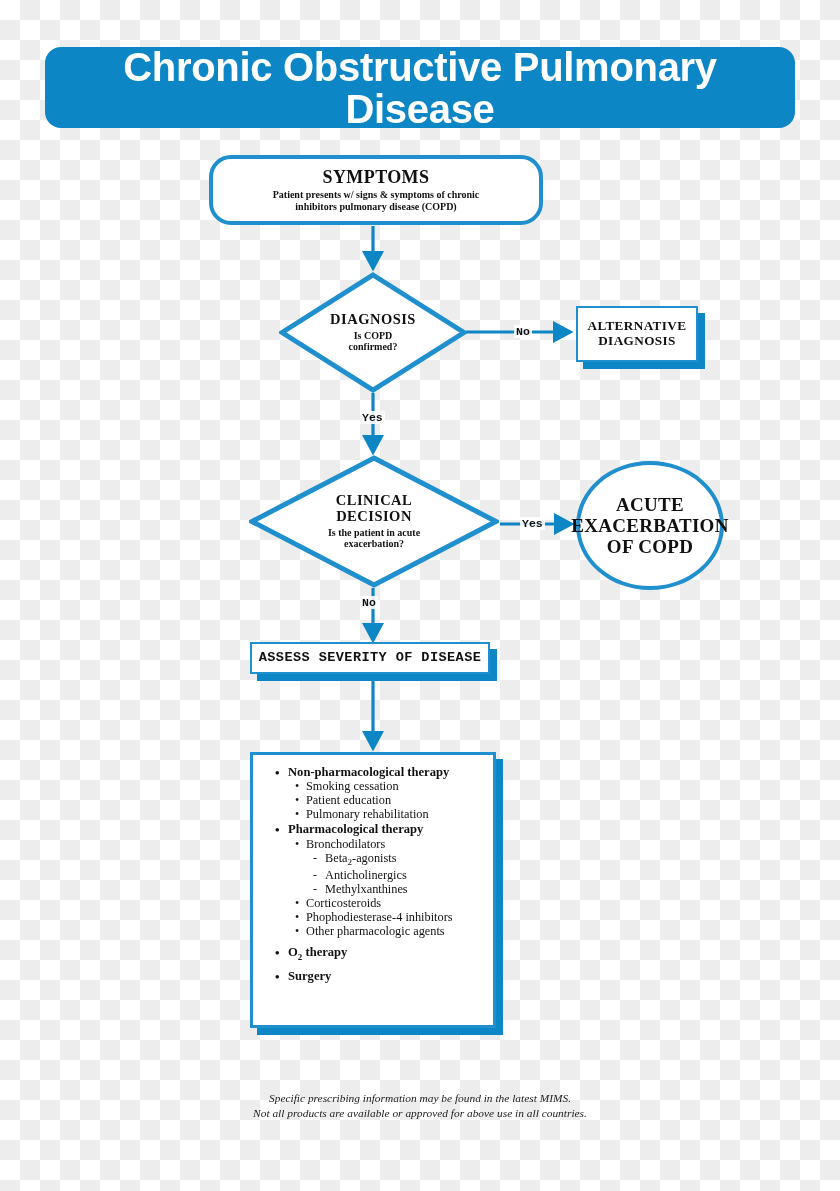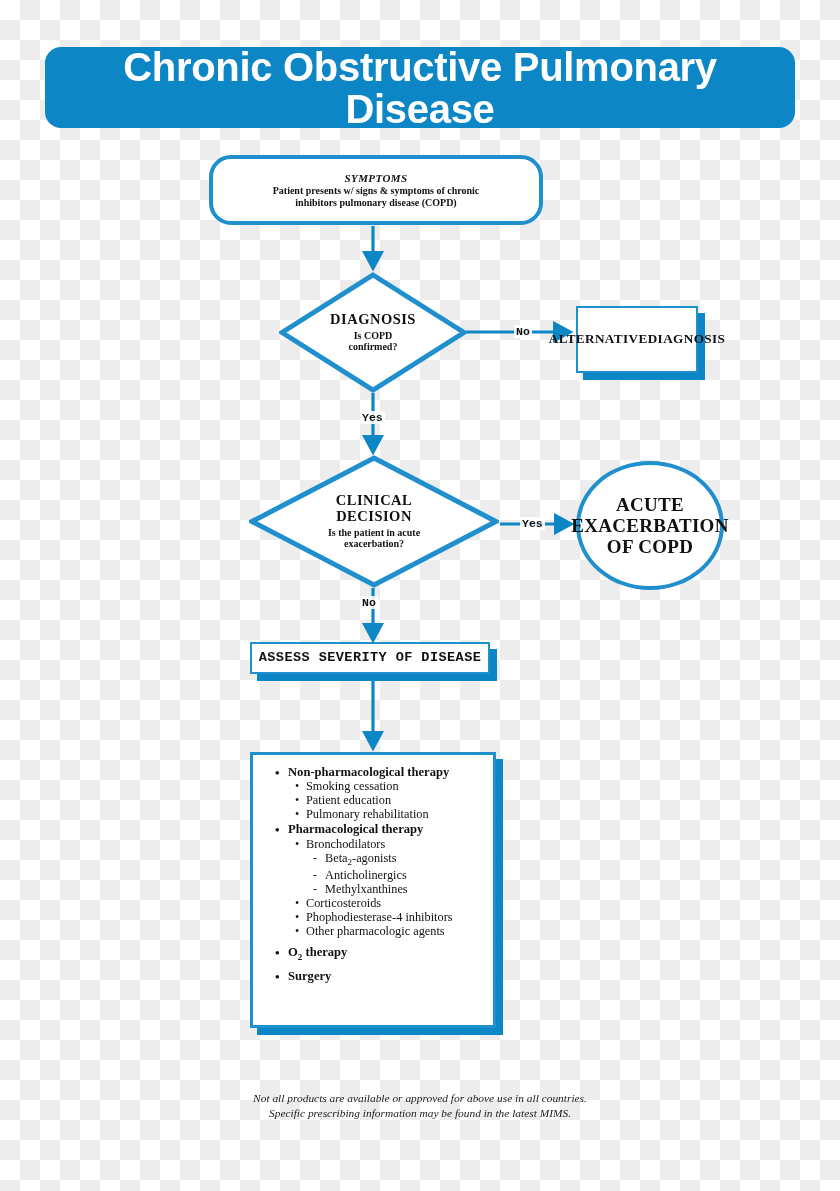--- a/index.html
+++ b/index.html
@@ -69,25 +69,24 @@
     border-radius: 22px;
     background: #ffffff;
     display: flex;
     flex-direction: column;
     align-items: center;
     justify-content: center;
     text-align: center;
   }
   .symptoms-title {
     font-weight: bold;
-    font-size: 11px;
+    font-size: 18px;
     letter-spacing: .4px;
     color: #111111;
     margin-bottom: 1px;
-    font-style: italic;
   }
   .symptoms-body {
     font-weight: bold;
     font-size: 10px;
     line-height: 1.18;
     color: #111111;
     padding: 0 8px;
   }
 
   
@@ -260,21 +259,21 @@
     </svg>
     <div class="diamond-label">
       <div class="dm-head">DIAGNOSIS</div>
       <div class="dm-sub">Is COPD</div>
       <div class="dm-sub" style="margin-top:0">confirmed?</div>
     </div>
   </div>
 
   <div class="edge-label" style="left:514px; top:325px;">No</div>
 
-  <div class="shadow-box" style="left:576px; top:306px; width:122px; height:67px; ">
+  <div class="shadow-box" style="left:576px; top:306px; width:122px; height:56px; flex-direction:column;">
     <div class="sb-text" style="font-size:13.2px;">ALTERNATIVE</div>
     <div class="sb-text" style="font-size:13.2px;">DIAGNOSIS</div>
   </div>
 
   <div class="edge-label" style="left:360px; top:411px;">Yes</div>
 
   <div class="diamond-wrap" style="left:249px; top:455px; width:250px; height:133px;">
     <svg width="250" height="133" viewBox="0 0 250 133">
       <polygon points="125,3 247,66.5 125,130 3,66.5" fill="#ffffff" stroke="#1f8fcd" stroke-width="5"></polygon>
     </svg>
@@ -357,17 +356,17 @@
           <span class="tb-text">O<sub>2</sub> therapy</span>
         </div>
         <div class="tb-row lvl1 gap-top">
           <span class="tb-bullet">•</span>
           <span class="tb-text">Surgery</span>
         </div>
       </div>
   </div>
 
   <div class="footer-note">
+    <div>Specific prescribing information may be found in the latest MIMS.</div>
     <div>Not all products are available or approved for above use in all countries.</div>
-    <div>Specific prescribing information may be found in the latest MIMS.</div>
   </div>
 
 </div>
 
 </body></html>

